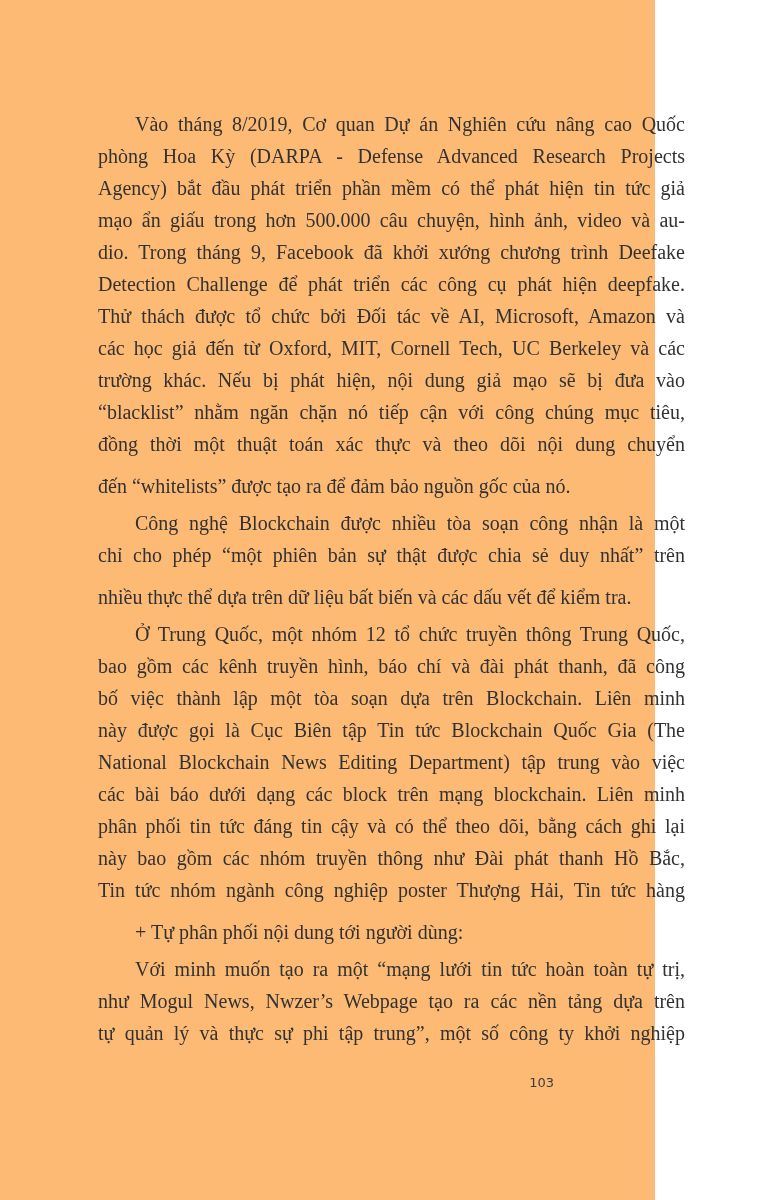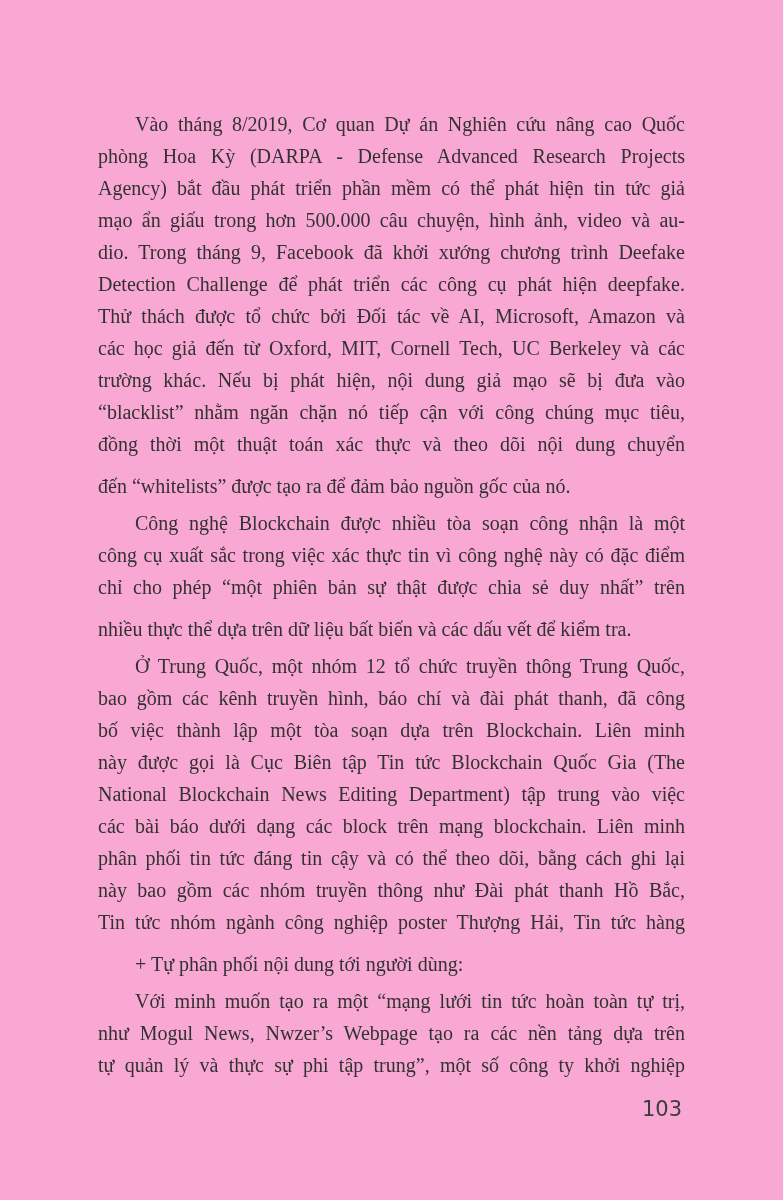--- a/index.html
+++ b/index.html
@@ -11,23 +11,23 @@
     height: 1200px;
     background: #ffffff;
     position: relative;
     overflow: hidden;
     font-family: "Liberation Serif", "DejaVu Serif", serif;
   }
   .page {
     position: absolute;
     left: 0;
     top: 0;
-    width: 783px;
+    width: 655px;
     height: 1200px;
-    background: #f9a8d4;
+    background: #fdba74;
   }
   .text-block {
     position: absolute;
     left: 98px;
     top: 108px;
     width: 587px;
     color: #323232;
     font-size: 20px;
   }
   .para {
@@ -47,24 +47,24 @@
   }
   .line.end {
     text-align-last: left;
     margin-top: 10px;
   }
   .para .line:first-child {
     text-indent: 37px;
   }
   .page-number {
     position: absolute;
-    top: 1096px;
+    top: 1070px;
     right: 101px;
     font-family: "DejaVu Sans", "Liberation Sans", sans-serif;
-    font-size: 21px;
+    font-size: 13px;
     line-height: 26px;
     color: #3c3c3c;
   }
 </style>
 </head>
 <body>
 
 <div class="page">
 
   <main class="text-block">
@@ -79,21 +79,20 @@
       <div class="line">Thử thách được tổ chức bởi Đối tác về AI, Microsoft, Amazon và</div>
       <div class="line">các học giả đến từ Oxford, MIT, Cornell Tech, UC Berkeley và các</div>
       <div class="line">trường khác. Nếu bị phát hiện, nội dung giả mạo sẽ bị đưa vào</div>
       <div class="line">“blacklist” nhằm ngăn chặn nó tiếp cận với công chúng mục tiêu,</div>
       <div class="line">đồng thời một thuật toán xác thực và theo dõi nội dung chuyển</div>
       <div class="line end">đến “whitelists” được tạo ra để đảm bảo nguồn gốc của nó.</div>
     </div>
 
     <div class="para">
       <div class="line">Công nghệ Blockchain được nhiều tòa soạn công nhận là một</div>
-      <div class="line">công cụ xuất sắc trong việc xác thực tin vì công nghệ này có đặc điểm</div>
       <div class="line">chỉ cho phép “một phiên bản sự thật được chia sẻ duy nhất” trên</div>
       <div class="line end">nhiều thực thể dựa trên dữ liệu bất biến và các dấu vết để kiểm tra.</div>
     </div>
 
     <div class="para">
       <div class="line">Ở Trung Quốc, một nhóm 12 tổ chức truyền thông Trung Quốc,</div>
       <div class="line">bao gồm các kênh truyền hình, báo chí và đài phát thanh, đã công</div>
       <div class="line">bố việc thành lập một tòa soạn dựa trên Blockchain. Liên minh</div>
       <div class="line">này được gọi là Cục Biên tập Tin tức Blockchain Quốc Gia (The</div>
       <div class="line">National Blockchain News Editing Department) tập trung vào việc</div>

